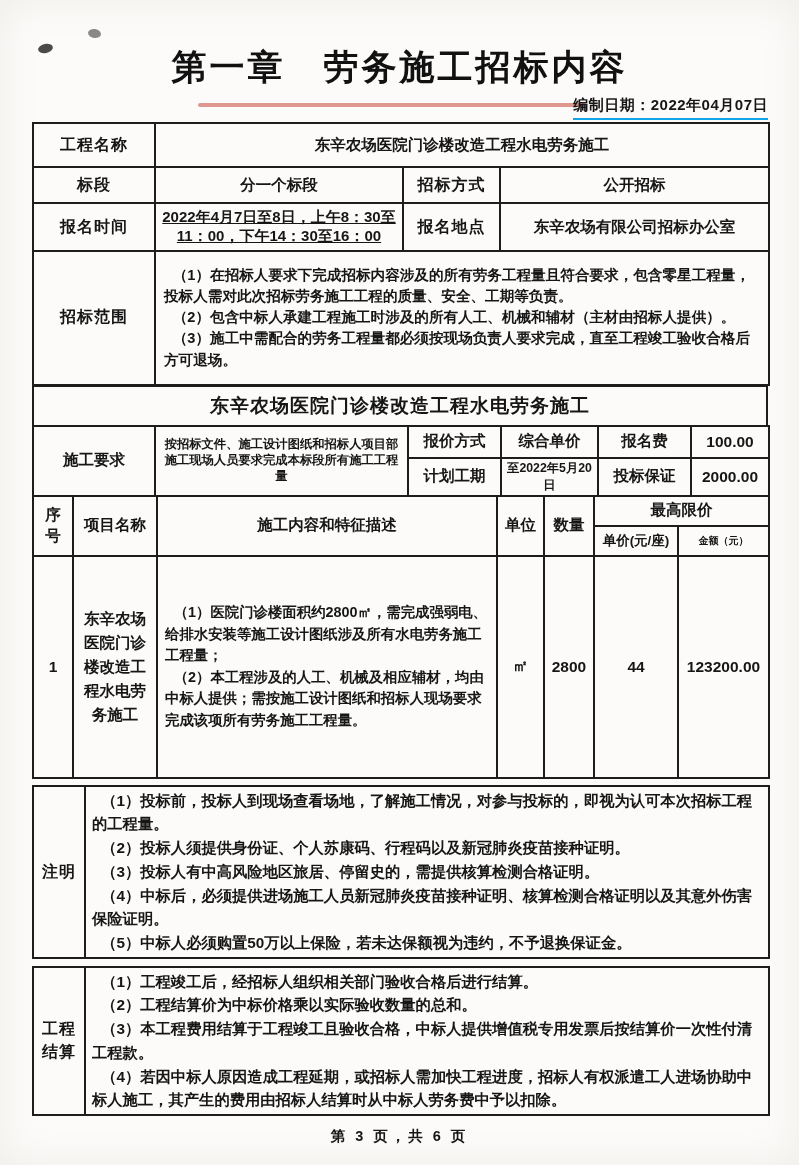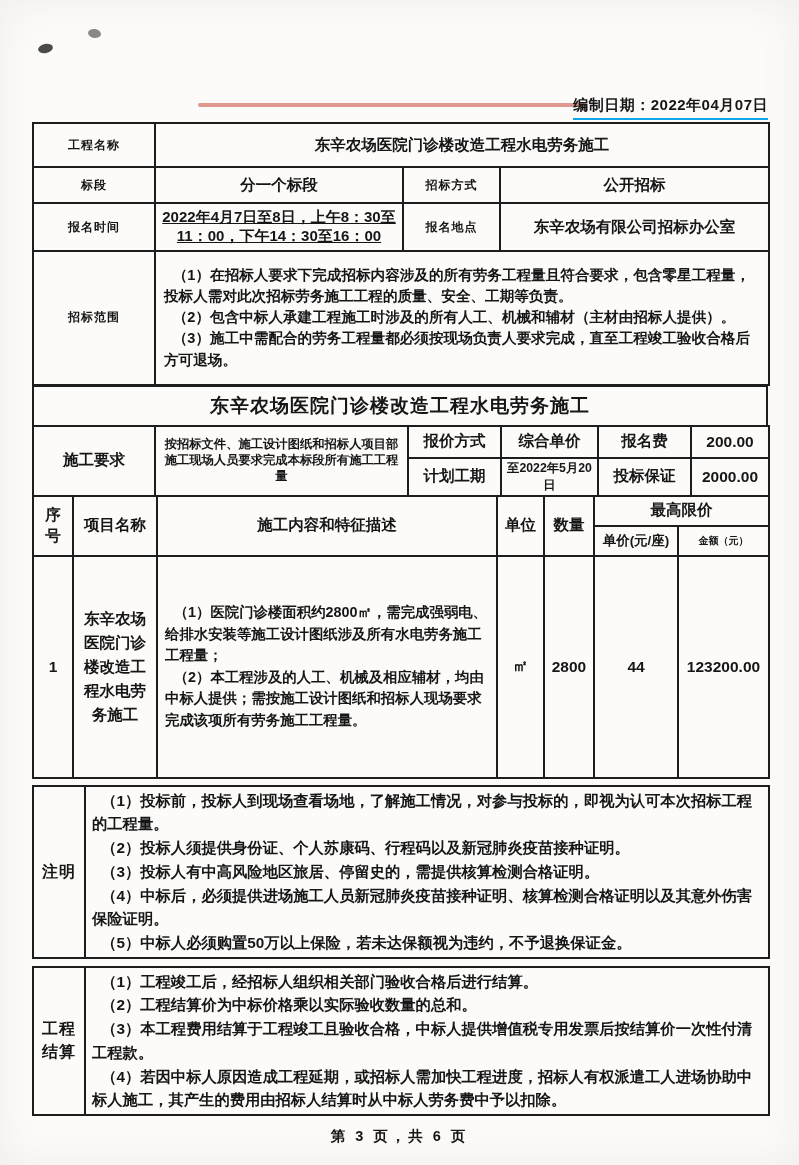--- a/index.html
+++ b/index.html
@@ -31,21 +31,21 @@
   .date{
     position:absolute;right:31px;top:96px;
     font-size:15px;font-weight:700;letter-spacing:.5px;
     padding-bottom:3px;border-bottom:2px solid #0ea5e9;
   }
 
   .doc{position:absolute;left:32px;top:122px;width:736px;}
 
   table.tbl{border-collapse:collapse;table-layout:fixed;width:736px;}
   .tbl td{border:2px solid #1d1d1d;padding:2px 6px;overflow:hidden;}
-  .lab{font-weight:700;text-align:center;vertical-align:middle;font-size:12px;letter-spacing:1px;}
+  .lab{font-weight:700;text-align:center;vertical-align:middle;font-size:16px;letter-spacing:1px;}
   .val{font-weight:600;font-size:15.5px;vertical-align:middle;}
   .center{text-align:center;}
   .scope p, .noteln{margin:0;text-indent:.6em;font-size:14.6px;line-height:1.45;font-weight:600;}
 
   .banner{
     border:2px solid #1d1d1d;border-top-width:3px;margin-top:-2px;
     height:38px;line-height:38px;text-align:center;
     font-size:19px;font-weight:800;letter-spacing:1px;
   }
   .tblB{margin-top:-2px;}
@@ -74,20 +74,21 @@
   }
 </style>
 </head>
 <body>
 
 <div class="page">
 
   <div class="speck s1"></div>
   <div class="speck s2"></div>
 
+  <h1 class="title">第一章　劳务施工招标内容</h1>
   <div class="red-underline" id="redline" style="background: rgb(201, 72, 60); opacity: 0.55;"></div>
   <div class="date">编制日期：2022年04月07日</div>
 
   <div class="doc">
 
     <table class="tbl tblA">
       <colgroup>
           <col style="width:122px">
           <col style="width:248px">
           <col style="width:97px">
@@ -132,21 +133,21 @@
           <col style="width:93px">
           <col style="width:78px">
         </colgroup>
       <tbody>
           <tr>
         <td rowspan="2" class="lab">施工要求</td>
         <td rowspan="2" class="desc-sm">按招标文件、施工设计图纸和招标人项目部施工现场人员要求完成本标段所有施工工程量</td>
         <td class="lab">报价方式</td>
         <td class="val center">综合单价</td>
         <td class="lab">报名费</td>
-        <td class="val center">200.00</td>
+        <td class="val center">100.00</td>
       </tr>
       <tr>
         <td class="lab">计划工期</td>
         <td class="val center tiny">至2022年5月20日</td>
         <td class="lab">投标保证</td>
         <td class="val center">2000.00</td>
       </tr>
     </tbody>
       </table>
 

